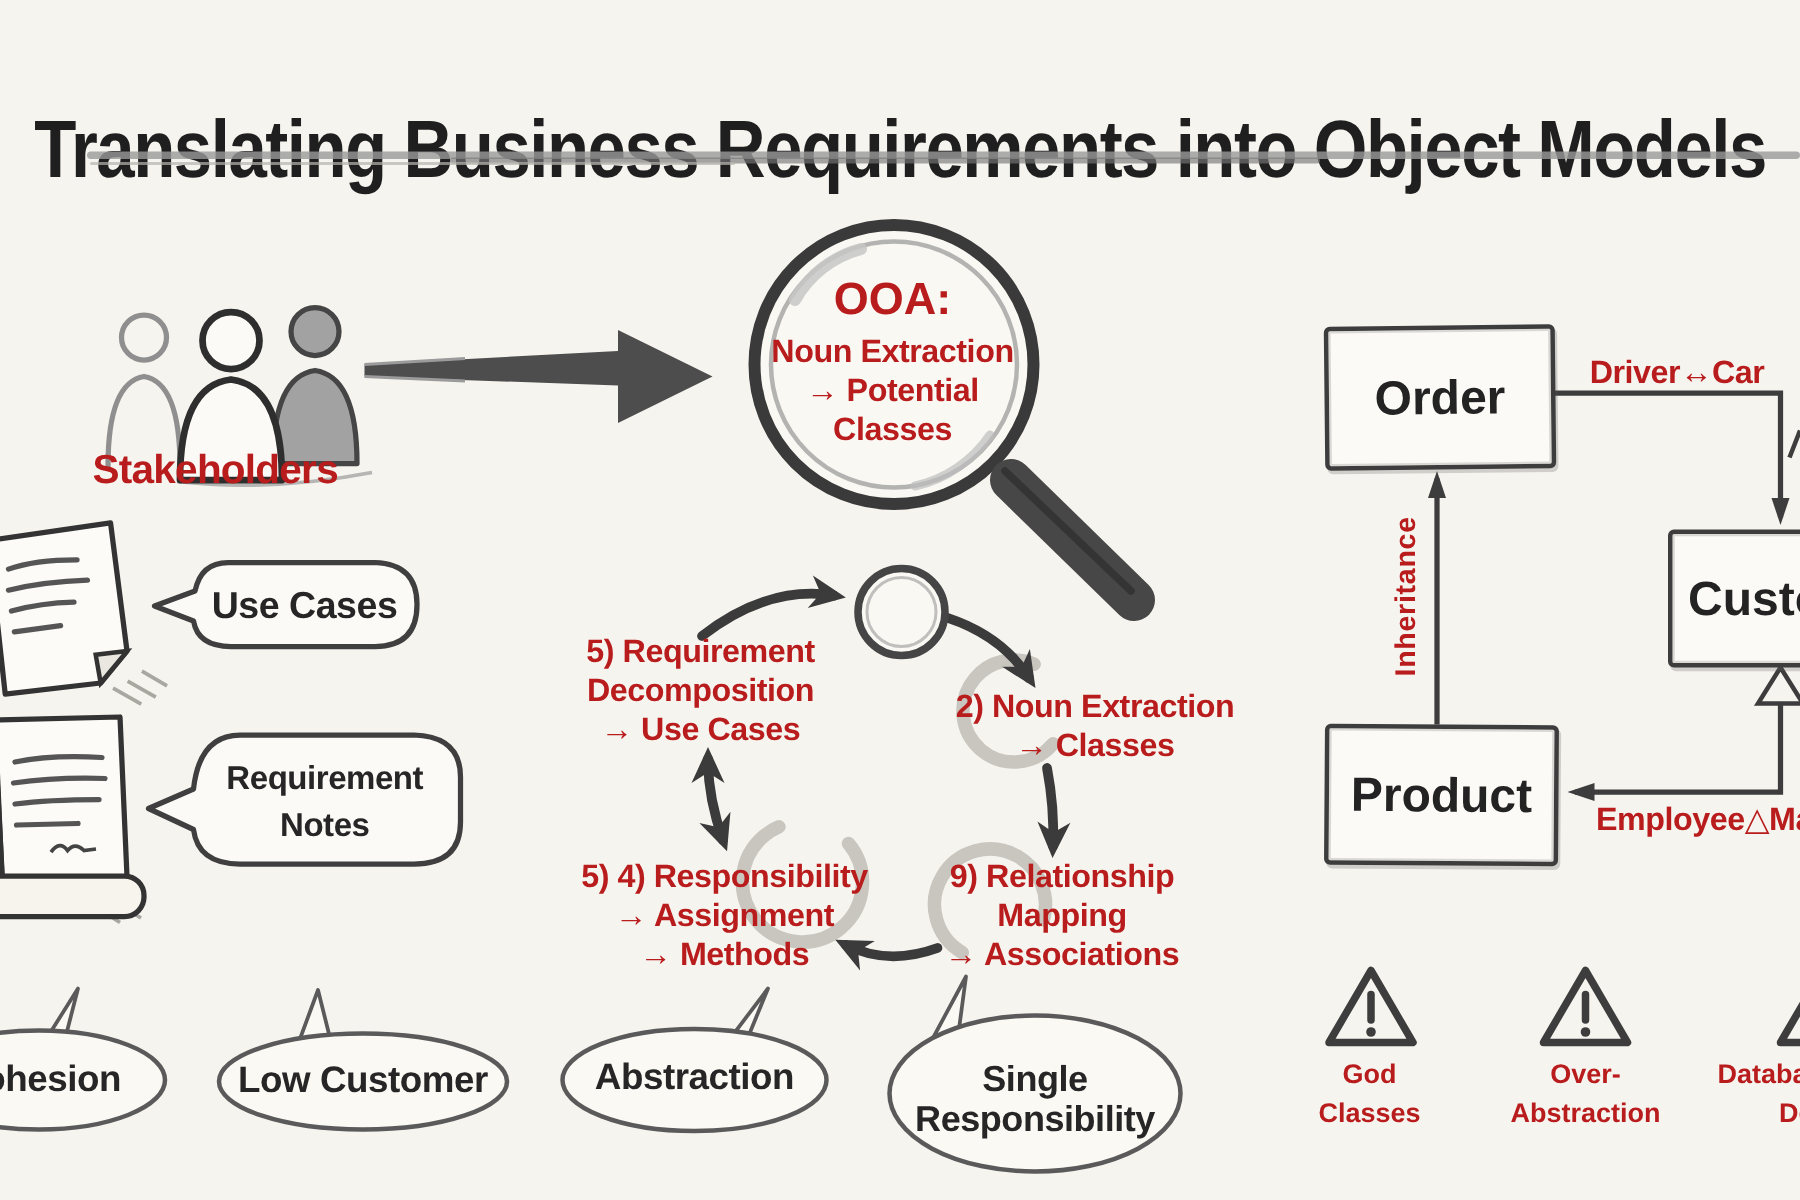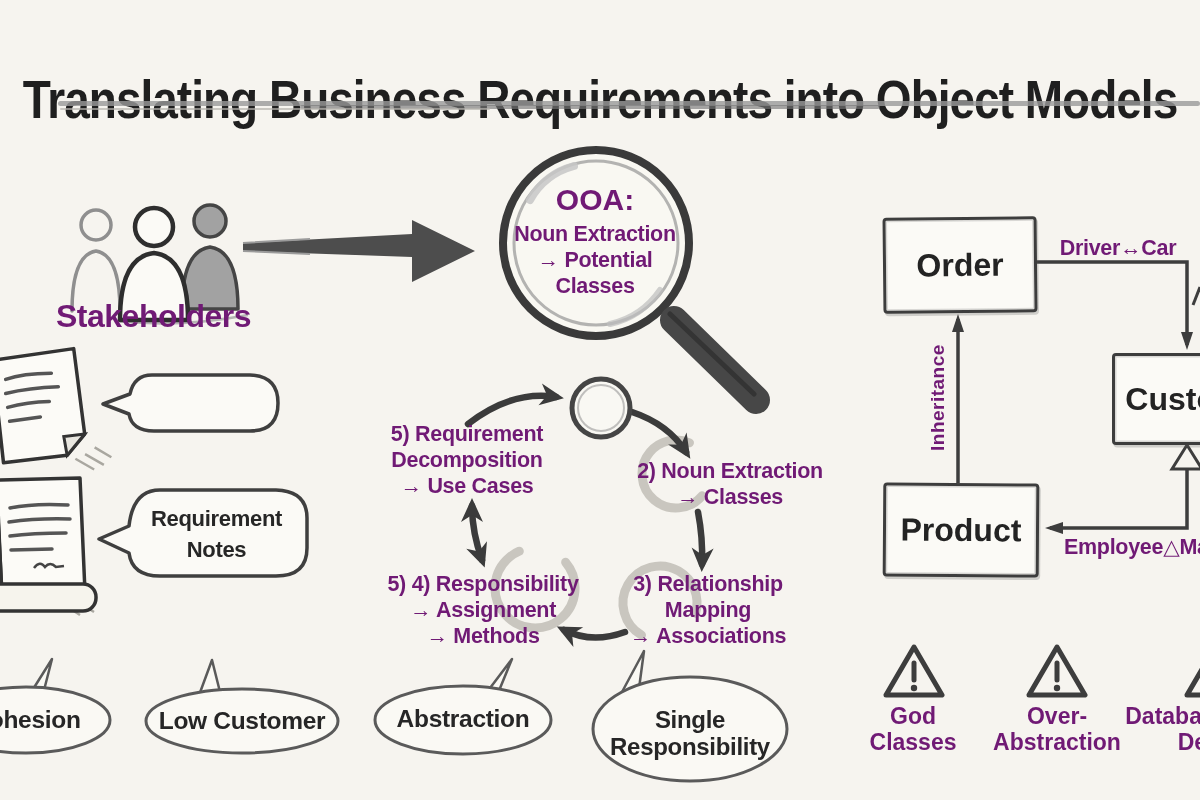--- a/index.html
+++ b/index.html
@@ -3,39 +3,39 @@
 <meta charset="utf-8">
 <style>
   html,body{margin:0;padding:0;}
   body{
     width:1200px;height:800px;position:relative;overflow:hidden;
     background:#f6f4ef;
     font-family:"Liberation Sans","DejaVu Sans",sans-serif;
     color:#262626;
   }
   .abs{position:absolute;}
-  .t{position:absolute;font-weight:700;color:#701a75;}
+  .t{position:absolute;font-weight:700;color:#b91c1c;}
   .pre{white-space:pre-line;}
   .ctr{text-align:center;}
   .title{
     left:-10px;top:36px;width:1220px;
     font-size:46px;letter-spacing:-1px;white-space:nowrap;text-align:center;
     color:#1f1f1f;transform:scaleY(1.18);transform-origin:50% 0;
   }
   .uline{position:absolute;border-radius:3px;}
   .uml-box{
     position:absolute;background:#fbfaf6;border:3.5px solid #3d3d3d;border-radius:4px;
     display:flex;align-items:center;justify-content:center;
     font-weight:700;font-size:32px;color:#232323;
     box-shadow:1.5px 2.5px 0 rgba(90,90,90,.25), inset 0 0 0 1.5px rgba(130,130,130,.28);
   }
   .step{font-size:21.5px;line-height:26px;letter-spacing:-.3px;text-align:center;}
   .oval-text{position:absolute;inset:0;display:flex;align-items:center;justify-content:center;
     font-weight:700;font-size:24px;letter-spacing:-.3px;text-align:center;}
-  .warn-label{font-size:23px;line-height:26px;text-align:center;}
+  .warn-label{font-size:18px;line-height:26px;text-align:center;}
   .vert{
     writing-mode:vertical-rl;transform:rotate(180deg);
     font-size:19px;letter-spacing:.5px;text-align:center;
   }
 </style>
 </head>
 <body>
 
 <h1 class="t title">Translating Business Requirements into Object Models</h1>
 <div class="uline" style="left:58px;top:101px;width:1142px;height:5px;background:#9a9a9a;opacity:.8;"></div>
@@ -47,21 +47,21 @@
 
   <circle cx="36" cy="32" r="15" fill="none" stroke="#8f8f8f" stroke-width="3.5"></circle>
   <path d="M 12 118 Q 12 62 36 58 Q 60 62 60 118" fill="none" stroke="#8f8f8f" stroke-width="3.5" stroke-linecap="round"></path>
 
   <circle cx="150" cy="28" r="16" fill="#a2a2a2" stroke="#454545" stroke-width="3.5"></circle>
   <path d="M 122 116 Q 122 58 150 54 Q 178 58 178 116 Z" fill="#a2a2a2" stroke="#454545" stroke-width="3.5" stroke-linejoin="round"></path>
 
   <circle cx="94" cy="34" r="19" fill="#fbfaf6" stroke="#2e2e2e" stroke-width="4.5"></circle>
   <path d="M 60 127 Q 60 64 94 60 Q 128 64 128 127 Z" fill="#fbfaf6" stroke="#2e2e2e" stroke-width="4.5" stroke-linejoin="round"></path>
 </svg>
-<div class="t ctr" style="left:56px;top:298px;width:175px;font-size:32px;letter-spacing:-.5px;">Stakeholders</div>
+<div class="t ctr" style="left:56px;top:298px;width:175px;font-size:27px;letter-spacing:-.5px;">Stakeholders</div>
 
 <svg class="abs" style="left:240px;top:200px;" width="240" height="105" viewBox="0 0 240 105">
   <path d="M 3 43 L 172 34 L 172 20 L 235 51 L 172 82 L 172 57 L 3 51 Z" fill="#4d4d4d"></path>
   <path d="M 3 43 L 70 39 M 3 51 L 70 54" stroke="#9b9b9b" stroke-width="2" fill="none"></path>
 </svg>
 
 <svg class="abs" style="left:478px;top:138px;" width="310" height="300" viewBox="0 0 310 300">
   <circle cx="118" cy="105" r="93" fill="#f9f8f2" stroke="#3a3a3a" stroke-width="8"></circle>
   <circle cx="118" cy="105" r="82" fill="none" stroke="#8d8d8d" stroke-width="3" opacity=".65"></circle>
   <path d="M 52 62 A 72 72 0 0 1 96 28" stroke="#c7c7c7" stroke-width="8" fill="none" stroke-linecap="round" opacity=".85"></path>
@@ -77,20 +77,21 @@
 <svg class="abs" style="left:-14px;top:346px;transform:rotate(-4deg);" width="140" height="130" viewBox="0 0 140 130">
   <path d="M 96 110 L 114 122 M 86 114 L 104 126 M 106 104 L 122 115" stroke="#a9a7a0" stroke-width="2.5" fill="none"></path>
   <path d="M 10 10 L 92 4 L 97 90 L 78 110 L 14 113 Z" fill="#fcfbf7" stroke="#333" stroke-width="3.5" stroke-linejoin="round"></path>
   <path d="M 97 90 L 76 91 L 78 110 Z" fill="#e9e7e0" stroke="#333" stroke-width="3"></path>
   <path d="M 22 30 Q 40 25 68 27 M 21 44 Q 45 40 74 41 M 22 58 Q 42 54 64 55 M 23 72 L 54 70" stroke="#555" stroke-width="3.5" fill="none" stroke-linecap="round"></path>
 </svg>
 <div class="abs" style="left:100px;top:372px;width:182px;height:64px;">
   <svg width="182" height="64" viewBox="0 0 182 64">
     <path d="M 52 3 H 150 Q 178 4 178 31 Q 178 59 150 59 H 54 Q 32 59 29 42 L 3 32 L 30 22 Q 34 3 52 3 Z" fill="#fbfaf6" stroke="#3f3f3f" stroke-width="3.5" stroke-linejoin="round"></path>
   </svg>
+  <div class="oval-text" style="left:24px;font-size:25px;">Use Cases</div>
 </div>
 
 <svg class="abs" style="left:-18px;top:468px;" width="130" height="150" viewBox="0 0 130 150">
   <path d="M 96 134 L 112 144 M 84 138 L 98 147" stroke="#a9a7a0" stroke-width="2.5" fill="none"></path>
   <path d="M 14 12 L 98 10 L 103 124 L 20 126 Z" fill="#fcfbf7" stroke="#333" stroke-width="3.5" stroke-linejoin="round"></path>
   <path d="M 14 12 Q 4 14 5 26 Q 6 38 16 36 L 20 126" fill="#f1efe8" stroke="#333" stroke-width="3"></path>
   <rect x="4" y="116" width="110" height="27" rx="13" fill="#f6f4ed" stroke="#333" stroke-width="3.5"></rect>
   <path d="M 28 40 Q 52 35 86 37 M 27 54 Q 55 50 88 51 M 28 68 Q 50 65 84 65 M 29 82 L 70 81" stroke="#555" stroke-width="3.5" fill="none" stroke-linecap="round"></path>
   <path d="M 52 100 Q 58 92 63 99 Q 68 93 74 99 L 82 98" stroke="#444" stroke-width="2.5" fill="none"></path>
 </svg>
@@ -120,21 +121,21 @@
   <path d="M 122 200 Q 112 172 112 146" stroke="#3b3b3b" stroke-width="6.5" fill="none" stroke-linecap="round" marker-end="url(#ah)" marker-start="url(#ah)"></path>
 
   <circle cx="241" cy="48" r="29" fill="#f9f8f3" stroke="#454545" stroke-width="5"></circle>
   <circle cx="241" cy="48" r="23" fill="none" stroke="#9a9a9a" stroke-width="2" opacity=".6"></circle>
 </svg>
 <div class="t step pre" style="left:371px;top:421px;width:192px;">5) Requirement
 Decomposition
 → Use Cases</div>
 <div class="t step pre" style="left:625px;top:458px;width:210px;">2) Noun Extraction
 → Classes</div>
-<div class="t step pre" style="left:613px;top:571px;width:190px;">3) Relationship
+<div class="t step pre" style="left:613px;top:571px;width:190px;">9) Relationship
 Mapping
 → Associations</div>
 <div class="t step pre" style="left:378px;top:571px;width:210px;">5) 4) Responsibility
 → Assignment
 → Methods</div>
 
 <svg class="abs" style="left:860px;top:195px;" width="340" height="430" viewBox="0 0 340 430">
   <defs>
     <marker id="ah2" markerUnits="userSpaceOnUse" markerWidth="22" markerHeight="18" refX="15" refY="8" orient="auto">
       <path d="M 2 2 L 20 8 L 2 14 Z" fill="#3d3d3d"></path>

